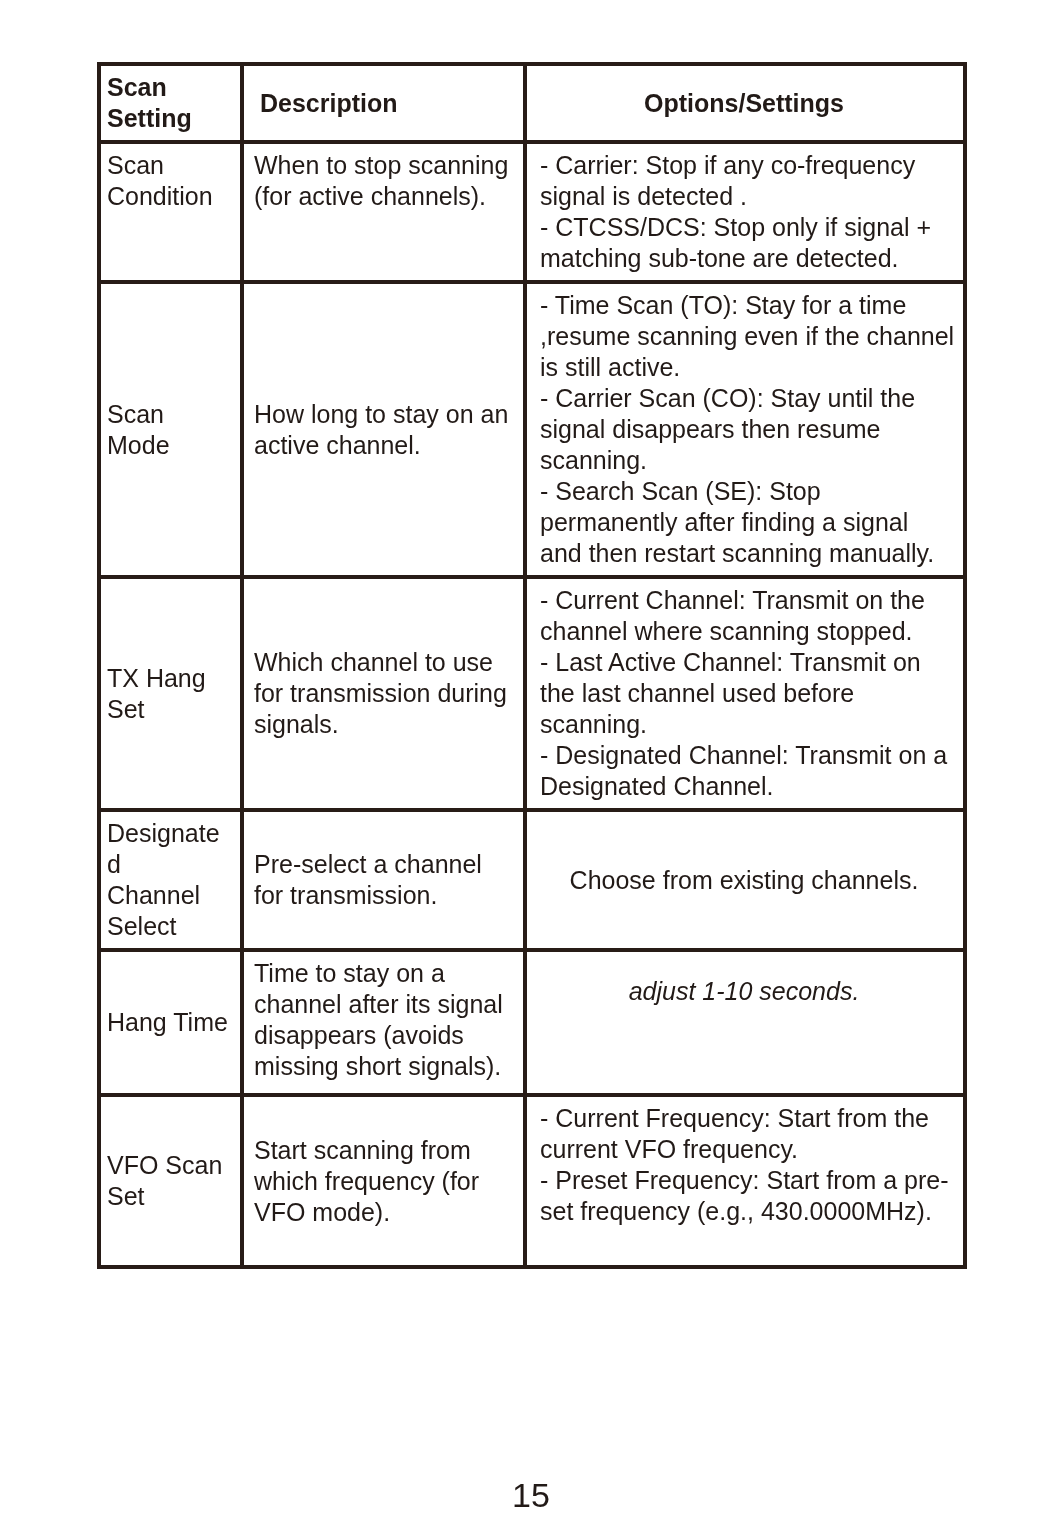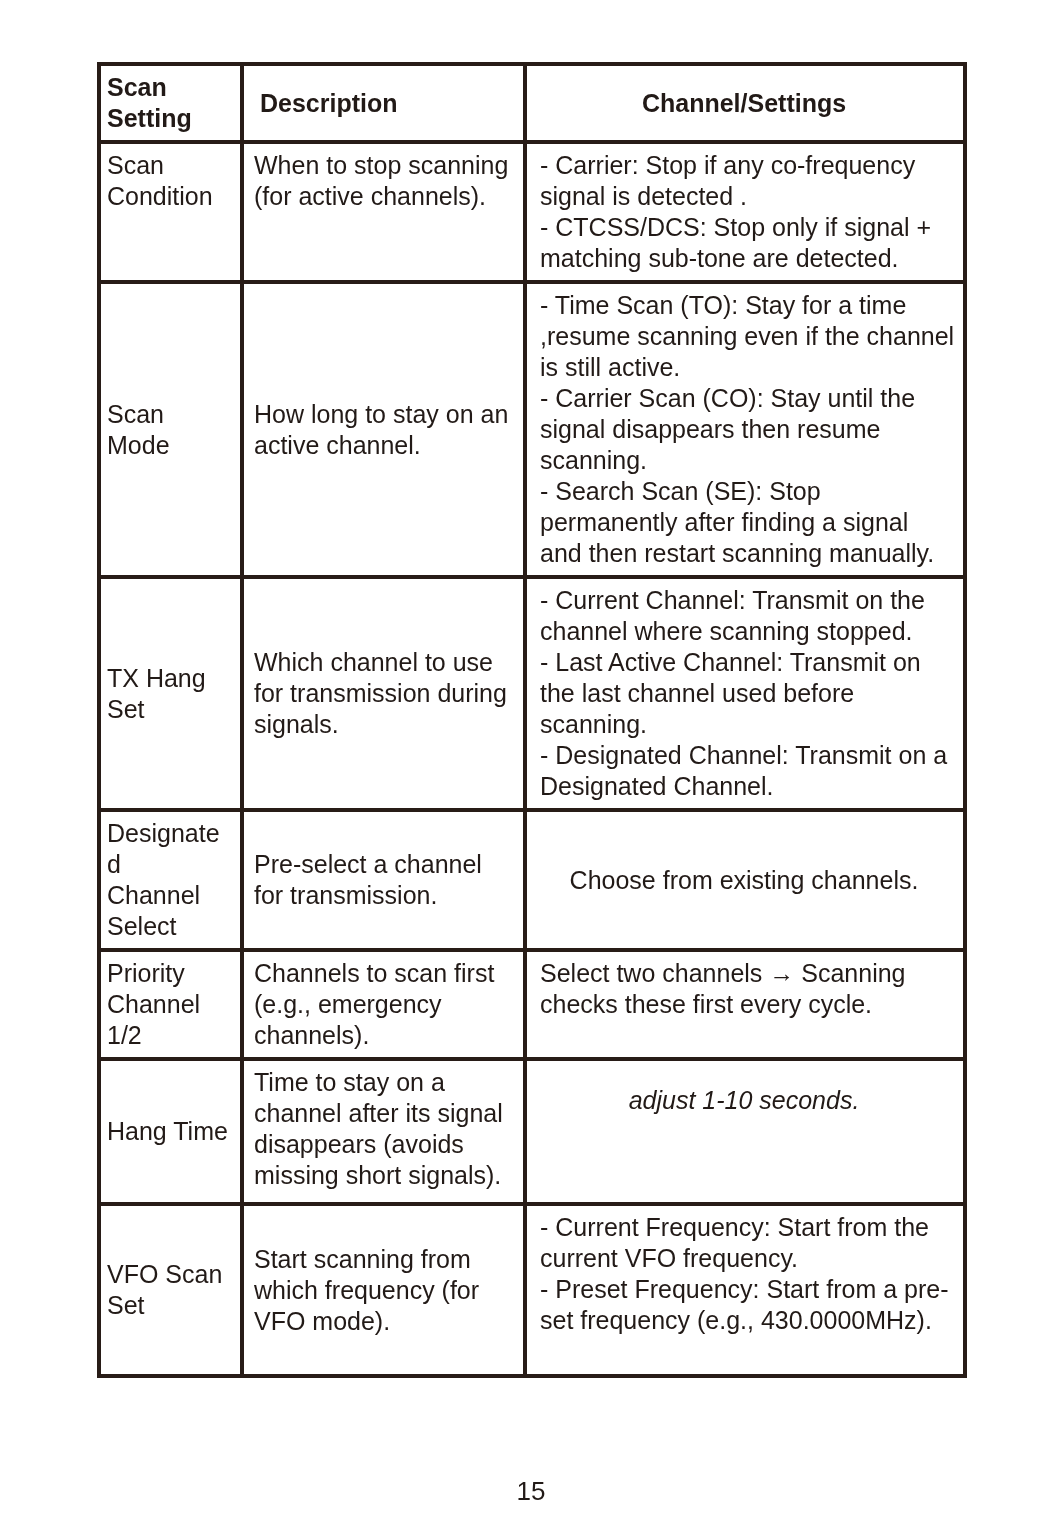--- a/index.html
+++ b/index.html
@@ -50,41 +50,41 @@
   .r-3 { height: 94px; margin-left: 8px; }
   .r-4 { height: 100px; }
   .r-5 { height: 145px; }
   .r-6 { height: 89px; }
   .r-7 { height: 172px; }
   .page-number {
     position: absolute;
     left: 0; top: 1476px;
     width: 1062px;
     text-align: center;
-    font-size: 26px;
+    font-size: 34px;
     color: #221a17;
   }
 </style>
 </head>
 <body>
 
 <div class="page">
 
   <table class="scan-table">
     <colgroup>
       <col style="width:143px">
       <col style="width:283px">
       <col style="width:440px">
     </colgroup>
     <tbody>
         <tr class="r-head">
       <th>Scan
 Setting</th>
       <th class="desc-head">Description</th>
-      <th class="t-center">Channel/Settings</th>
+      <th class="t-center">Options/Settings</th>
     </tr>
 
     <tr class="r-0">
       <td class="v-top">Scan
 Condition</td>
       <td class="v-top desc-col">When to stop scanning (for active channels).</td>
       <td class="v-top opt-col">- Carrier: Stop if any co-frequency signal is detected .
 - CTCSS/DCS: Stop only if signal + matching sub-tone are detected.</td>
     </tr>
 
@@ -106,27 +106,20 @@
     </tr>
 
     <tr class="r-3">
       <td class="v-mid">Designated
 Channel
 Select</td>
       <td class="v-mid desc-col">Pre-select a channel for transmission.</td>
       <td class="v-mid t-center">Choose from existing channels.</td>
     </tr>
 
-    <tr class="r-4">
-      <td class="v-top">Priority
-Channel
-1/2</td>
-      <td class="v-top desc-col">Channels to scan first (e.g., emergency channels).</td>
-      <td class="v-top opt-col">Select two channels → Scanning checks these first every cycle.</td>
-    </tr>
 
     <tr class="r-5">
       <td class="v-mid">Hang Time</td>
       <td class="v-top desc-col">Time to stay on a channel after its signal disappears (avoids missing short signals).</td>
       <td class="v-top t-center pt-lg">adjust 1-10 seconds.</td>
     </tr>
 
 
     <tr class="r-7">
       <td class="v-mid">VFO Scan

